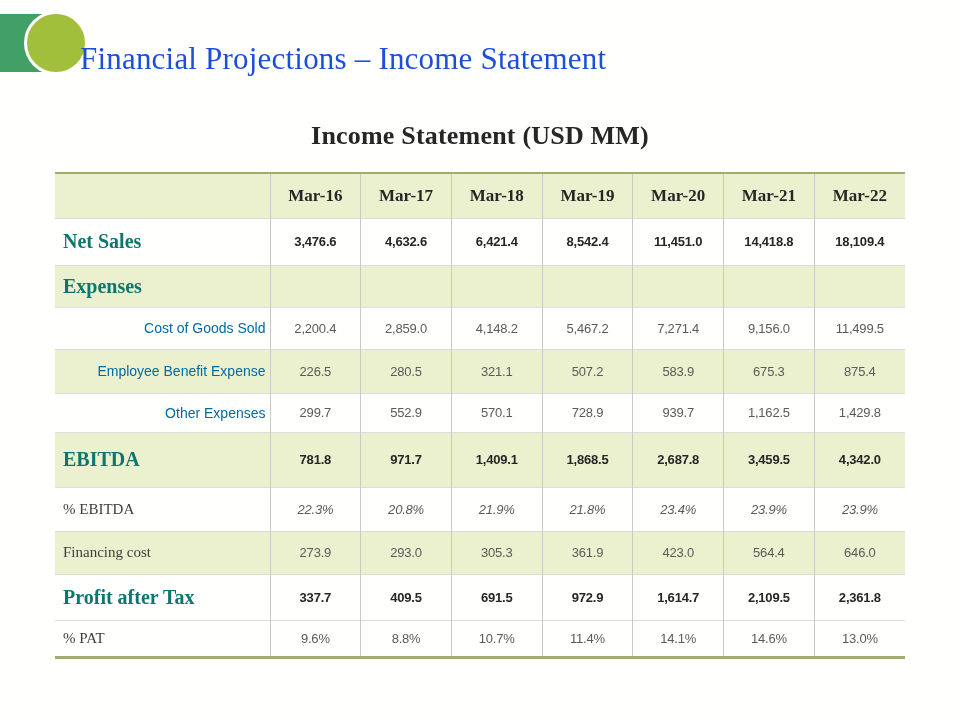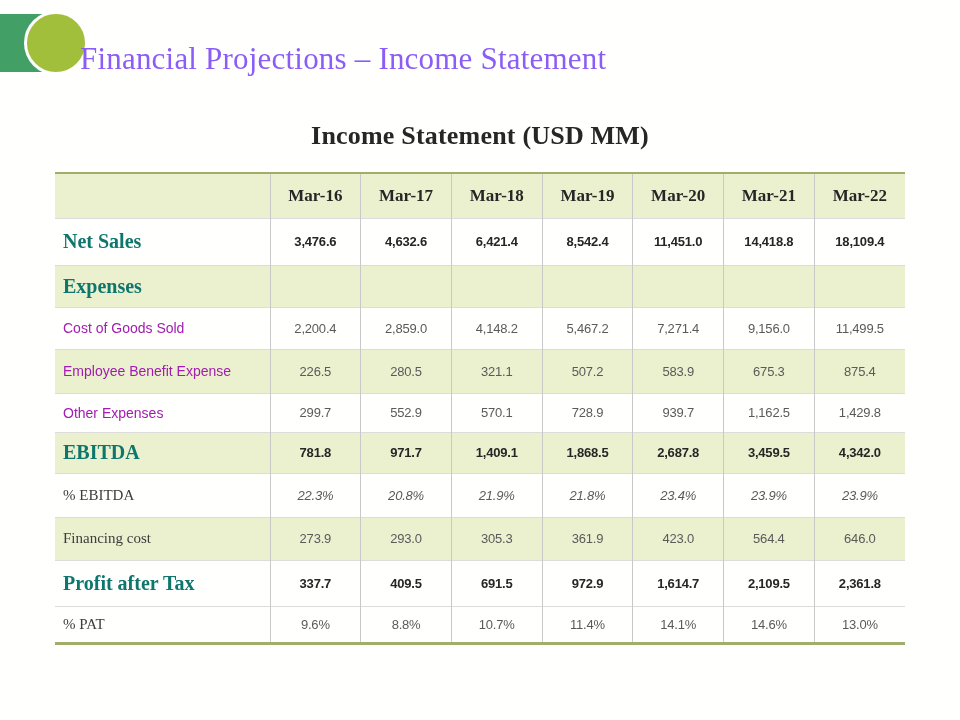--- a/index.html
+++ b/index.html
@@ -12,21 +12,21 @@
     position: absolute; left: 0; top: 14; width: 67px; height: 58px;
     top: 14px;
   }
   .logo-circle {
     position: absolute; left: 24px; top: 11px; width: 58px; height: 58px;
     border-radius: 50%; border: 3px solid #ffffff;
   }
   .page-title {
     position: absolute; left: 80px; top: 20px;
     font-family: "Liberation Serif", serif;
-    font-size: 31px; font-weight: 400; color: #8b5cf6;
+    font-size: 31px; font-weight: 400; color: #1d4ed8;
     letter-spacing: 0.2px; white-space: nowrap;
   }
 
   
   .subtitle {
     position: absolute; left: 0; top: 121px; width: 960px;
     text-align: center;
     font-family: "Liberation Serif", serif;
     font-size: 26px; font-weight: 700; color: #262626;
     letter-spacing: 0.2px;
@@ -52,34 +52,34 @@
   }
 
   td.label { text-align: left; padding-left: 8px; }
   td.val   { text-align: center; font-family: "Liberation Sans", sans-serif; font-size: 13px; color: #5a5a5a; letter-spacing: -0.2px; }
 
   tr.kind-total td.label, tr.kind-section td.label {
     font-family: "Liberation Serif", serif; font-size: 20px; font-weight: 700; color: #0f766e;
   }
   tr.kind-total td.val { font-weight: 700; color: #262626; }
   tr.kind-item td.label {
-    font-family: "Liberation Sans", sans-serif; font-size: 14px; color: #a21caf;
+    font-family: "Liberation Sans", sans-serif; font-size: 14px; color: #0369a1; text-align: right;
   }
   tr.kind-subitem td.label, tr.kind-ratio td.label, tr.kind-ratio_italic td.label {
     font-family: "Liberation Serif", serif; font-size: 15px; color: #3d3d3d;
   }
   tr.kind-ratio_italic td.val { font-style: italic; }
 
   
   tbody tr:nth-child(1)  { height: 47px; }
   tbody tr:nth-child(2)  { height: 42px; }
   tbody tr:nth-child(3)  { height: 42px; }
   tbody tr:nth-child(4)  { height: 44px; padding-left: 46px; }
   tbody tr:nth-child(5)  { height: 39px; }
-  tbody tr:nth-child(6)  { height: 41px; margin-left: 27px; }
+  tbody tr:nth-child(6)  { height: 55px; margin-left: 27px; }
   tbody tr:nth-child(7)  { height: 44px; }
   tbody tr:nth-child(8)  { height: 43px; }
   tbody tr:nth-child(9)  { height: 46px; }
   tbody tr:nth-child(10) { height: 37px; }
 </style>
 </head>
 <body>
 
 <div class="slide">
 

